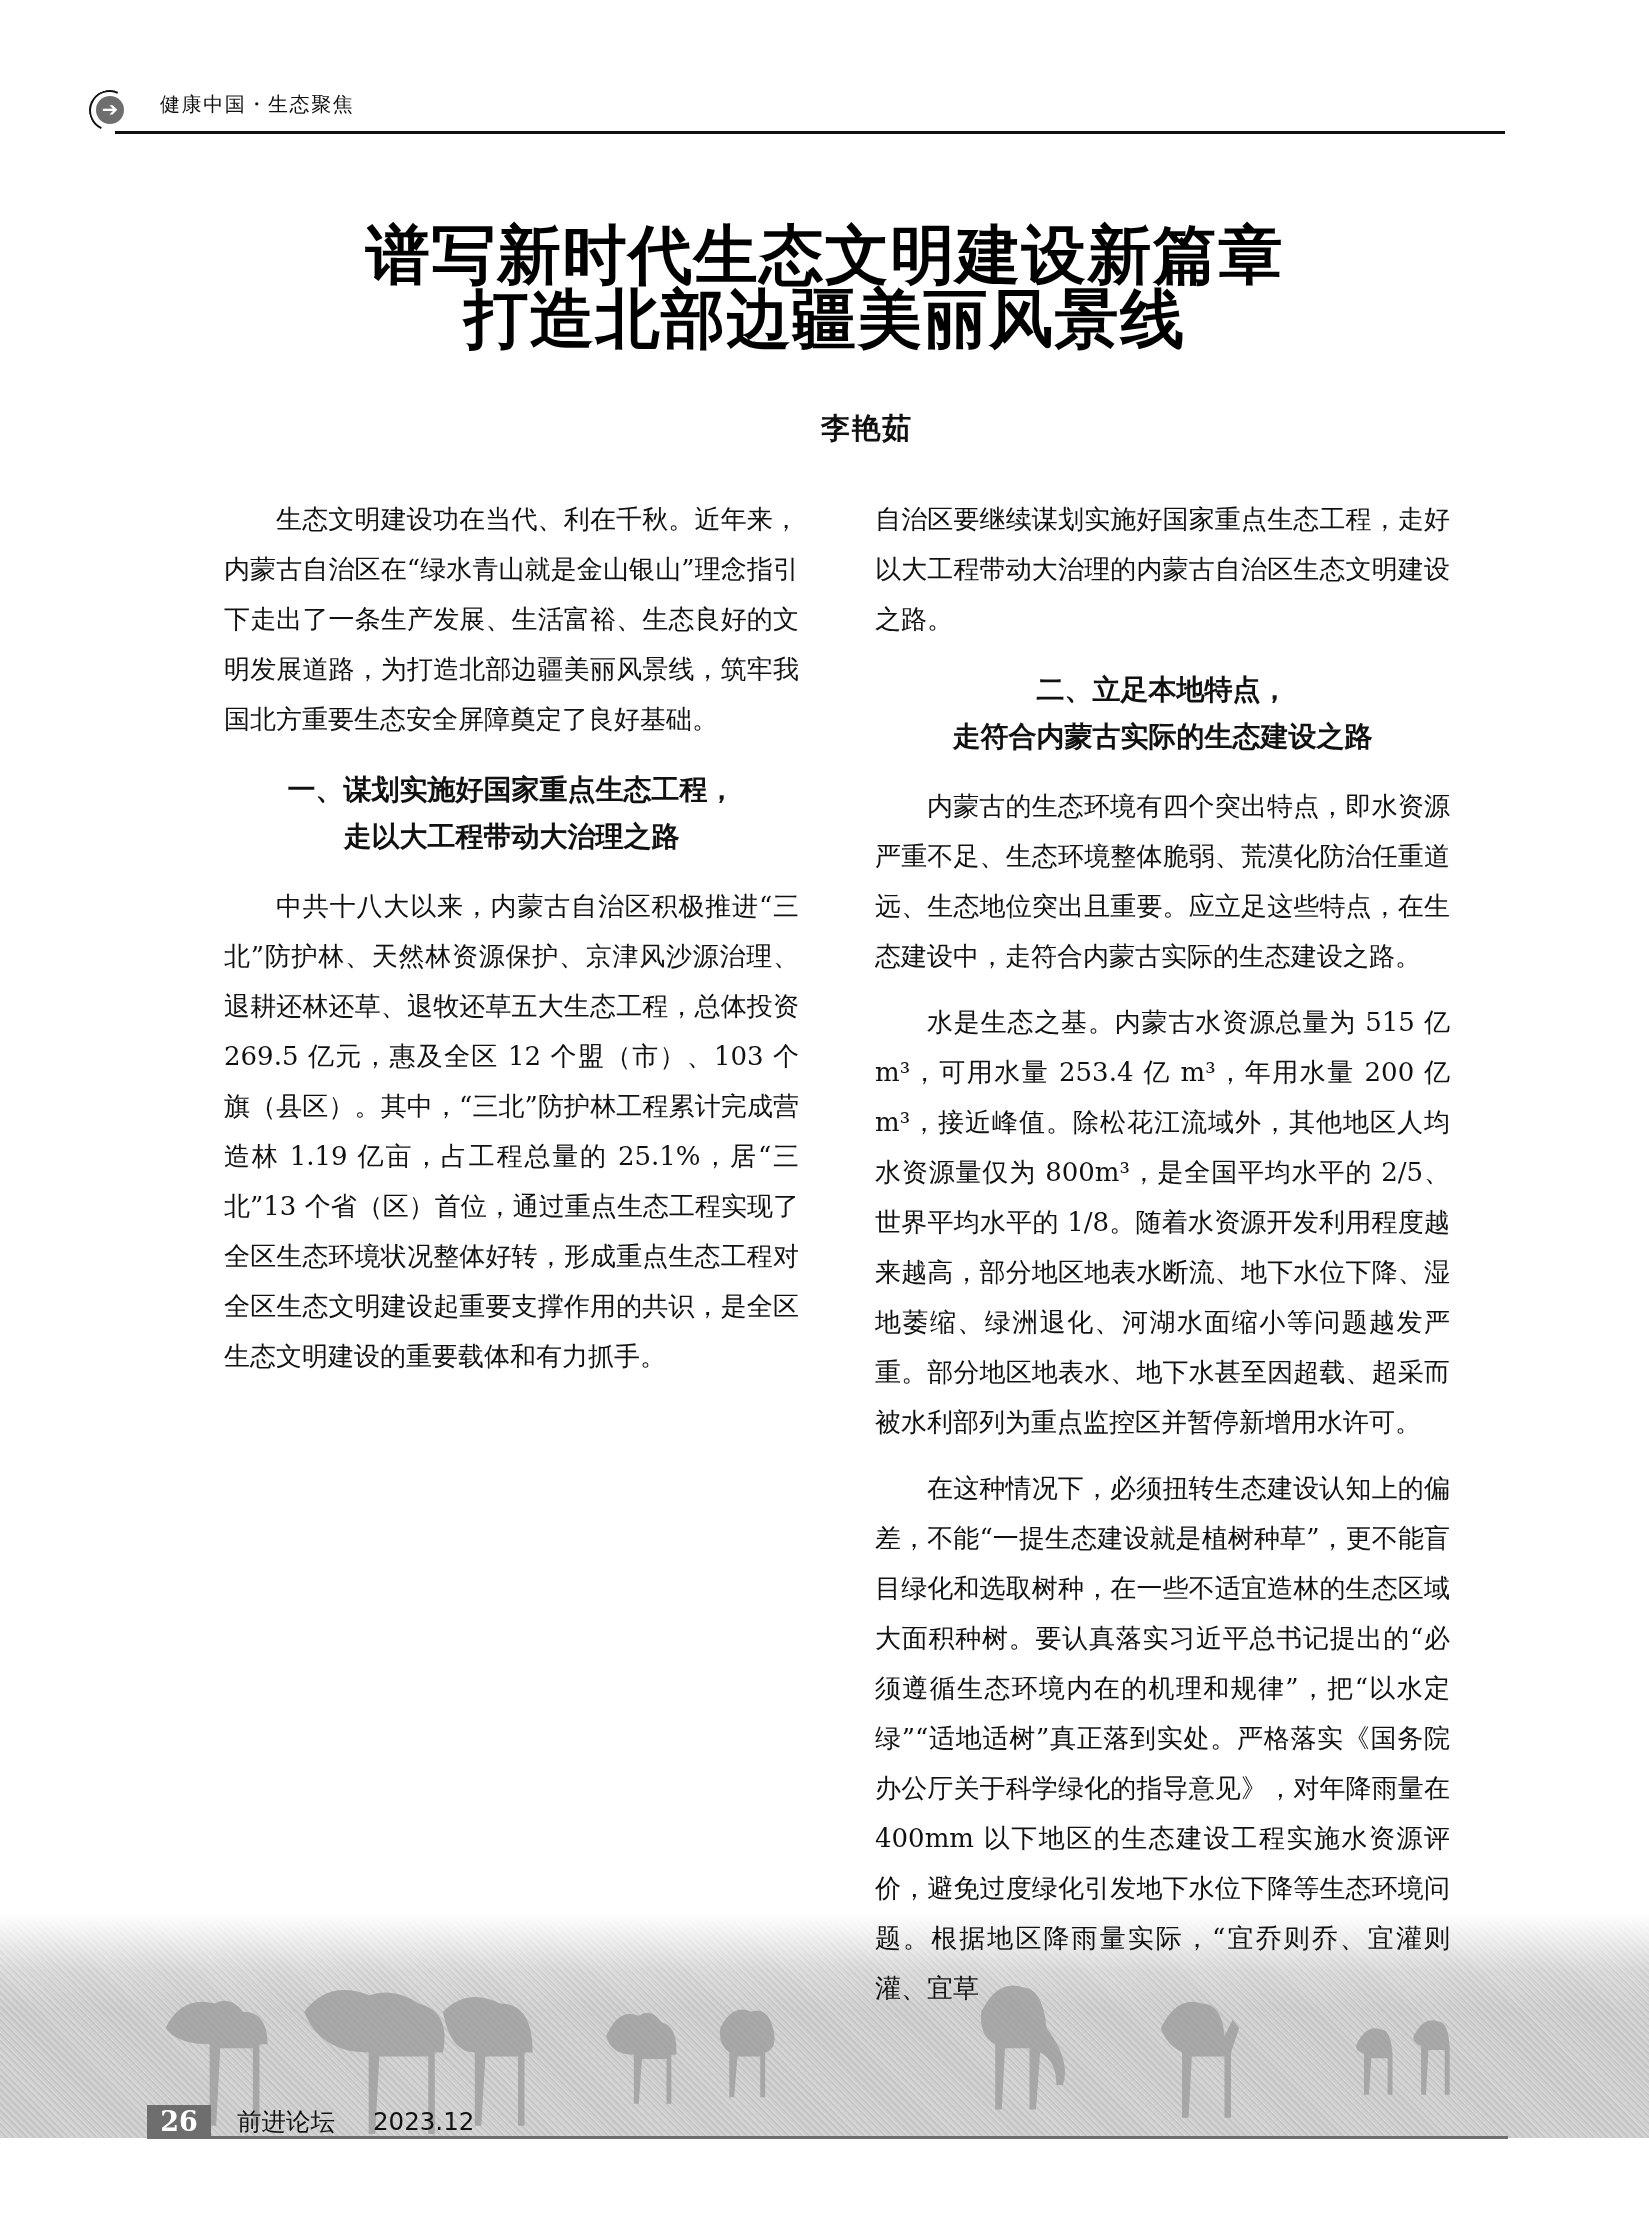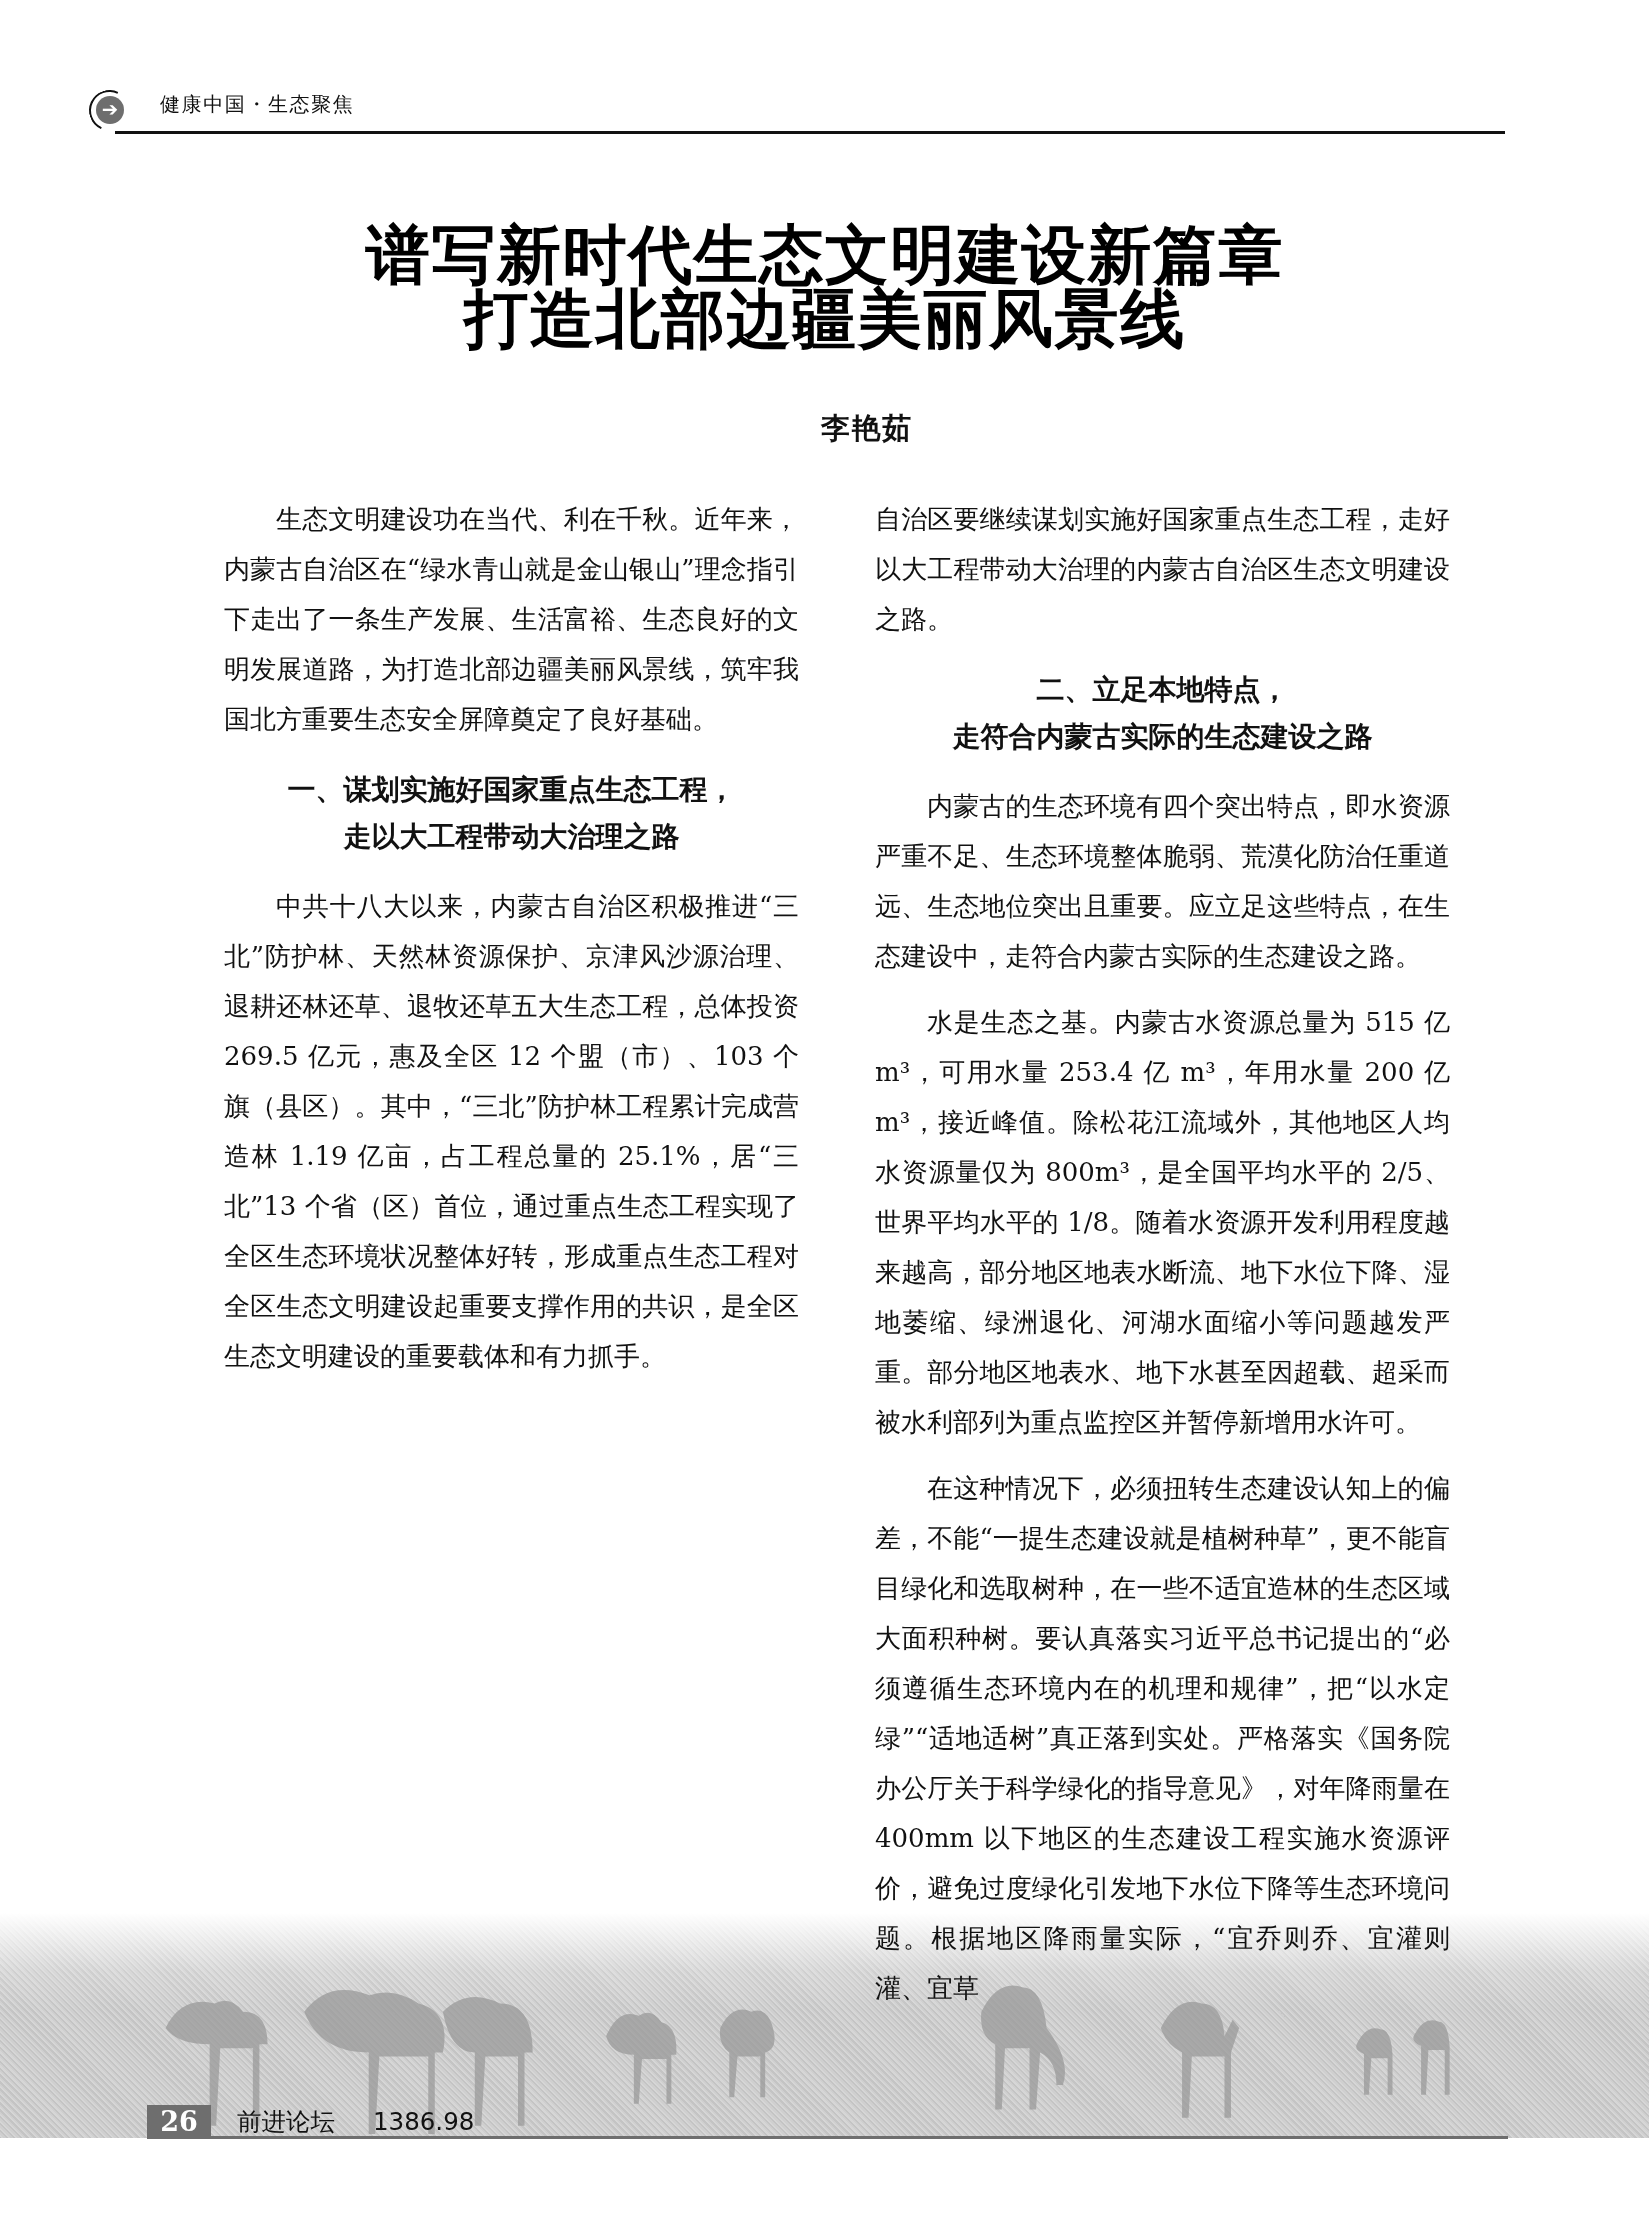--- a/index.html
+++ b/index.html
@@ -125,15 +125,15 @@
   </div>
   <p>内蒙古的生态环境有四个突出特点，即水资源严重不足、生态环境整体脆弱、荒漠化防治任重道远、生态地位突出且重要。应立足这些特点，在生态建设中，走符合内蒙古实际的生态建设之路。</p>
   <p>水是生态之基。内蒙古水资源总量为 515 亿 m³，可用水量 253.4 亿 m³，年用水量 200 亿 m³，接近峰值。除松花江流域外，其他地区人均水资源量仅为 800m³，是全国平均水平的 2/5、世界平均水平的 1/8。随着水资源开发利用程度越来越高，部分地区地表水断流、地下水位下降、湿地萎缩、绿洲退化、河湖水面缩小等问题越发严重。部分地区地表水、地下水甚至因超载、超采而被水利部列为重点监控区并暂停新增用水许可。</p>
   <p>在这种情况下，必须扭转生态建设认知上的偏差，不能“一提生态建设就是植树种草”，更不能盲目绿化和选取树种，在一些不适宜造林的生态区域大面积种树。要认真落实习近平总书记提出的“必须遵循生态环境内在的机理和规律”，把“以水定绿”“适地适树”真正落到实处。严格落实《国务院办公厅关于科学绿化的指导意见》，对年降雨量在 400mm 以下地区的生态建设工程实施水资源评价，避免过度绿化引发地下水位下降等生态环境问题。根据地区降雨量实际，“宜乔则乔、宜灌则灌、宜草</p>
 </div>
 
 <div class="footer">
   <div class="page-num">26</div>
   <div class="footer-rule"></div>
   <div class="journal">前进论坛</div>
-  <div class="issue">1386.98</div>
+  <div class="issue">2023.12</div>
 </div>
 
 
 </body></html>

